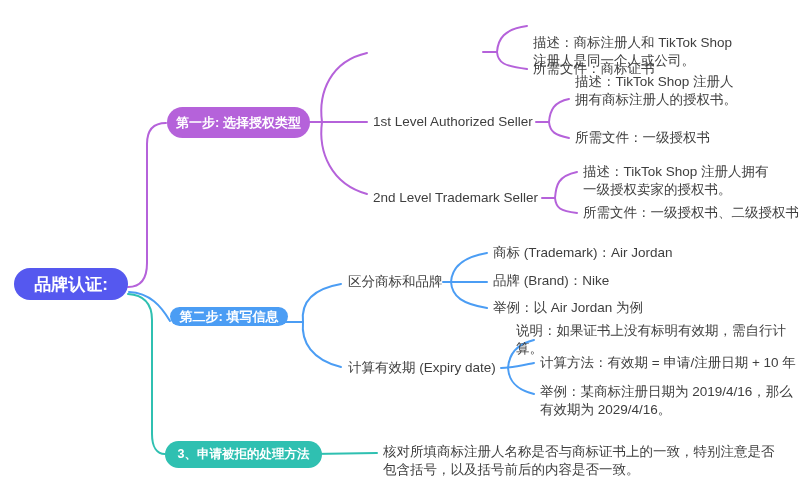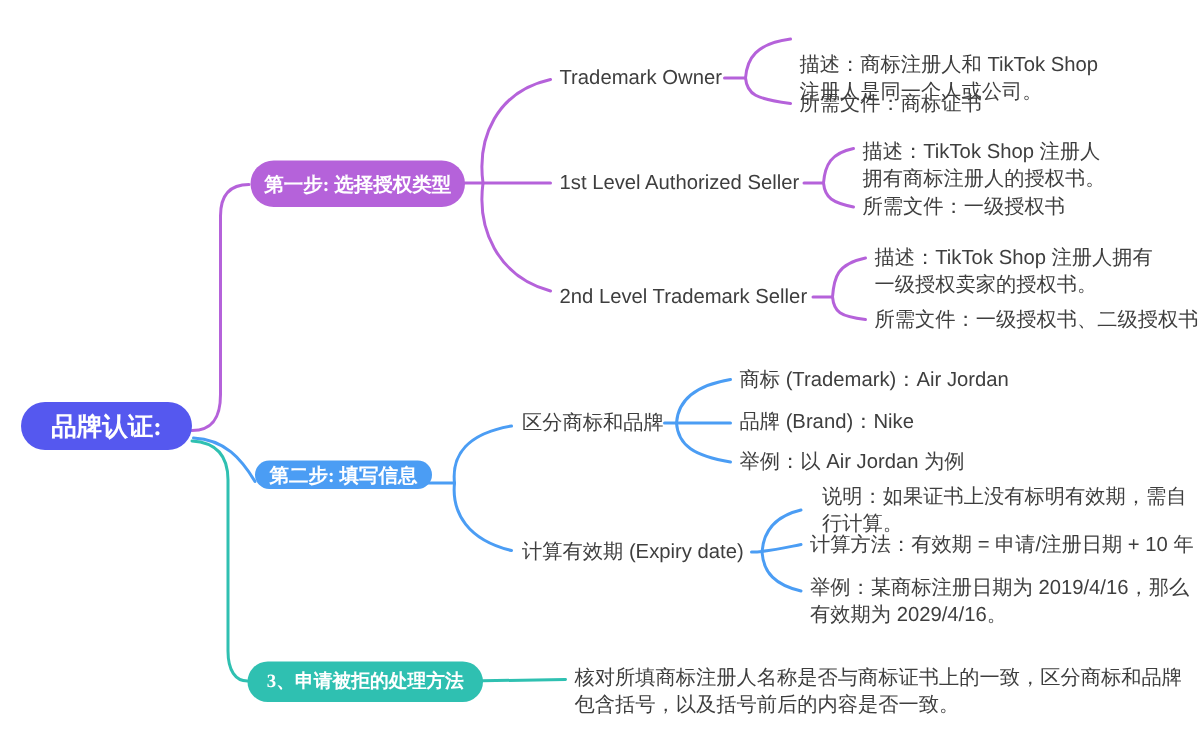--- a/index.html
+++ b/index.html
@@ -8,21 +8,21 @@
     font-family:"Liberation Sans","DejaVu Sans",sans-serif; overflow:hidden;
   }
   .canvas svg { position:absolute; left:0; top:0; }
   svg path { fill:none; stroke-width:2; stroke-linecap:round; }
   .lp { stroke:var(--c-step1); }
   .lb { stroke:var(--c-step2); }
   .lt { stroke:var(--c-step3); }
   .node {
     position:absolute; display:flex; align-items:center; justify-content:center;
     color:#ffffff; font-weight:600; white-space:nowrap; box-sizing:border-box;
-    border-radius:16px; font-size:13px; cursor:pointer;font-family:Liberation Serif, serif;
+    border-radius:16px; font-size:13px; cursor:pointer;
   }
   .root { background:var(--c-root); font-size:17px; font-weight:700; border-radius:22px; }
   .s1 { background:var(--c-step1); }
   .s2 { background:var(--c-step2); }
   .s3 { background:var(--c-step3); border-radius:14px; font-size:12.5px; }
   .label {
     position:absolute; color:var(--c-text); font-size:13.5px; line-height:18px;
     white-space:pre-line; cursor:default;
   }
   .mid { transform:translateY(-50%); }
@@ -54,41 +54,40 @@
     <path class="lb" d="M 501 368 C 512 368 524 365 534 363"></path>
     <path class="lb" d="M 534 340 C 517 344 509 354 508 368 C 509 382 517 390 534 394"></path>
 
     <path class="lt" d="M 128 294 C 145 295 152 305 152 320 L 152 434 C 152 447 157 454 165 454"></path>
     <path class="lt" d="M 312 454 L 377 453"></path>
   </svg>
 
   <div class="node root" style="left:14px;top:268px;width:114px;height:32px">品牌认证:</div>
 
   <div class="node s1" style="left:167px;top:107px;width:143px;height:31px">第一步: 选择授权类型</div>
-  <div class="label mid" style="left:373px;top:52px">Trademark Owner</div>
   <div class="label" style="left:533px;top:34px">描述：商标注册人和 TikTok Shop
 注册人是同一个人或公司。</div>
   <div class="label mid" style="left:533px;top:69px">所需文件：商标证书</div>
   <div class="label mid" style="left:373px;top:122px">1st Level Authorized Seller</div>
-  <div class="label" style="left:575px;top:92px">描述：TikTok Shop 注册人
+  <div class="label" style="left:575px;top:73px">描述：TikTok Shop 注册人
 拥有商标注册人的授权书。</div>
   <div class="label mid" style="left:575px;top:138px">所需文件：一级授权书</div>
   <div class="label mid" style="left:373px;top:198px">2nd Level Trademark Seller</div>
   <div class="label" style="left:583px;top:163px">描述：TikTok Shop 注册人拥有
 一级授权卖家的授权书。</div>
   <div class="label mid" style="left:583px;top:213px">所需文件：一级授权书、二级授权书</div>
 
   <div class="node s2" style="left:170px;top:307px;width:118px;height:19px">第二步: 填写信息</div>
   <div class="label mid" style="left:348px;top:282px">区分商标和品牌</div>
   <div class="label mid" style="left:493px;top:253px">商标 (Trademark)：Air Jordan</div>
   <div class="label mid" style="left:493px;top:281px">品牌 (Brand)：Nike</div>
   <div class="label mid" style="left:493px;top:308px">举例：以 Air Jordan 为例</div>
   <div class="label mid" style="left:348px;top:368px">计算有效期 (Expiry date)</div>
-  <div class="label mid" style="left:548px;top:340px">说明：如果证书上没有标明有效期，需自行计算。</div>
+  <div class="label mid" style="left:516px;top:340px">说明：如果证书上没有标明有效期，需自行计算。</div>
   <div class="label mid" style="left:540px;top:363px">计算方法：有效期 = 申请/注册日期 + 10 年</div>
   <div class="label" style="left:540px;top:383px">举例：某商标注册日期为 2019/4/16，那么
 有效期为 2029/4/16。</div>
 
   <div class="node s3" style="left:165px;top:441px;width:157px;height:27px">3、申请被拒的处理方法</div>
-  <div class="label" style="left:383px;top:443px">核对所填商标注册人名称是否与商标证书上的一致，区分商标和品牌
+  <div class="label" style="left:383px;top:443px">核对所填商标注册人名称是否与商标证书上的一致，特别注意是否
 包含括号，以及括号前后的内容是否一致。</div>
 
 </div>
 
 </body></html>

